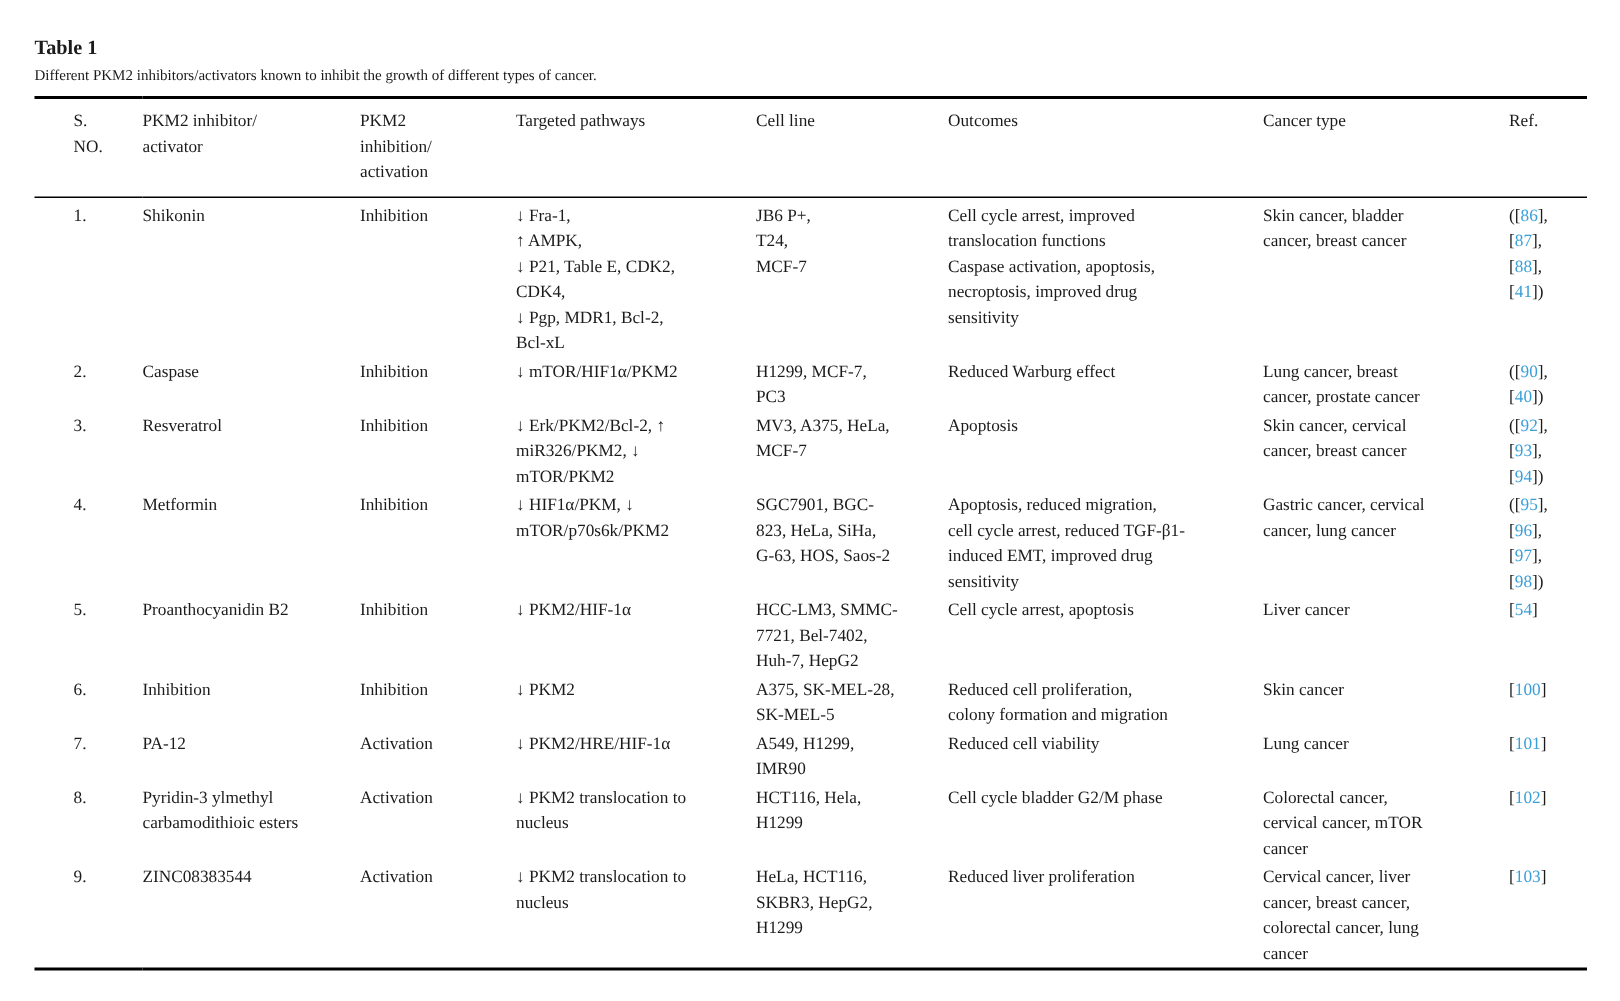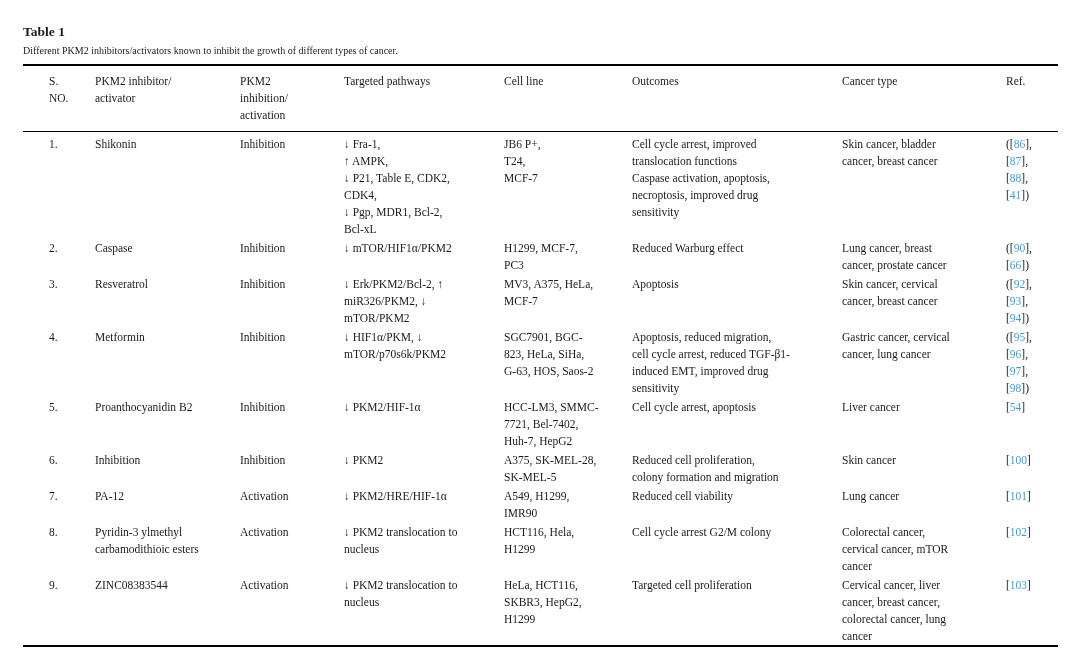--- a/index.html
+++ b/index.html
@@ -127,21 +127,21 @@
         <tr>
           <td class="c-sno">2.</td>
           <td>Caspase</td>
           <td>Inhibition</td>
           <td>↓ mTOR/HIF1α/PKM2</td>
           <td>H1299, MCF-7,
 PC3</td>
           <td>Reduced Warburg effect</td>
           <td>Lung cancer, breast
 cancer, prostate cancer</td>
-          <td><div><span>([</span><span class="ref-num">90</span><span>],</span></div><div><span>[</span><span class="ref-num">66</span><span>])</span></div></td>
+          <td><div><span>([</span><span class="ref-num">90</span><span>],</span></div><div><span>[</span><span class="ref-num">40</span><span>])</span></div></td>
         </tr>
         <tr>
           <td class="c-sno">3.</td>
           <td>Resveratrol</td>
           <td>Inhibition</td>
           <td>↓ Erk/PKM2/Bcl-2, ↑
 miR326/PKM2, ↓
 mTOR/PKM2</td>
           <td>MV3, A375, HeLa,
 MCF-7</td>
@@ -204,36 +204,36 @@
         </tr>
         <tr>
           <td class="c-sno">8.</td>
           <td>Pyridin-3 ylmethyl
 carbamodithioic esters</td>
           <td>Activation</td>
           <td>↓ PKM2 translocation to
 nucleus</td>
           <td>HCT116, Hela,
 H1299</td>
-          <td>Cell cycle arrest G2/M colony</td>
+          <td>Cell cycle bladder G2/M phase</td>
           <td>Colorectal cancer,
 cervical cancer, mTOR
 cancer</td>
           <td><div><span>[</span><span class="ref-num">102</span><span>]</span></div></td>
         </tr>
         <tr>
           <td class="c-sno">9.</td>
           <td>ZINC08383544</td>
           <td>Activation</td>
           <td>↓ PKM2 translocation to
 nucleus</td>
           <td>HeLa, HCT116,
 SKBR3, HepG2,
 H1299</td>
-          <td>Targeted cell proliferation</td>
+          <td>Reduced liver proliferation</td>
           <td>Cervical cancer, liver
 cancer, breast cancer,
 colorectal cancer, lung
 cancer</td>
           <td><div><span>[</span><span class="ref-num">103</span><span>]</span></div></td>
         </tr>
       </tbody>
   </table>
 </div>
 

